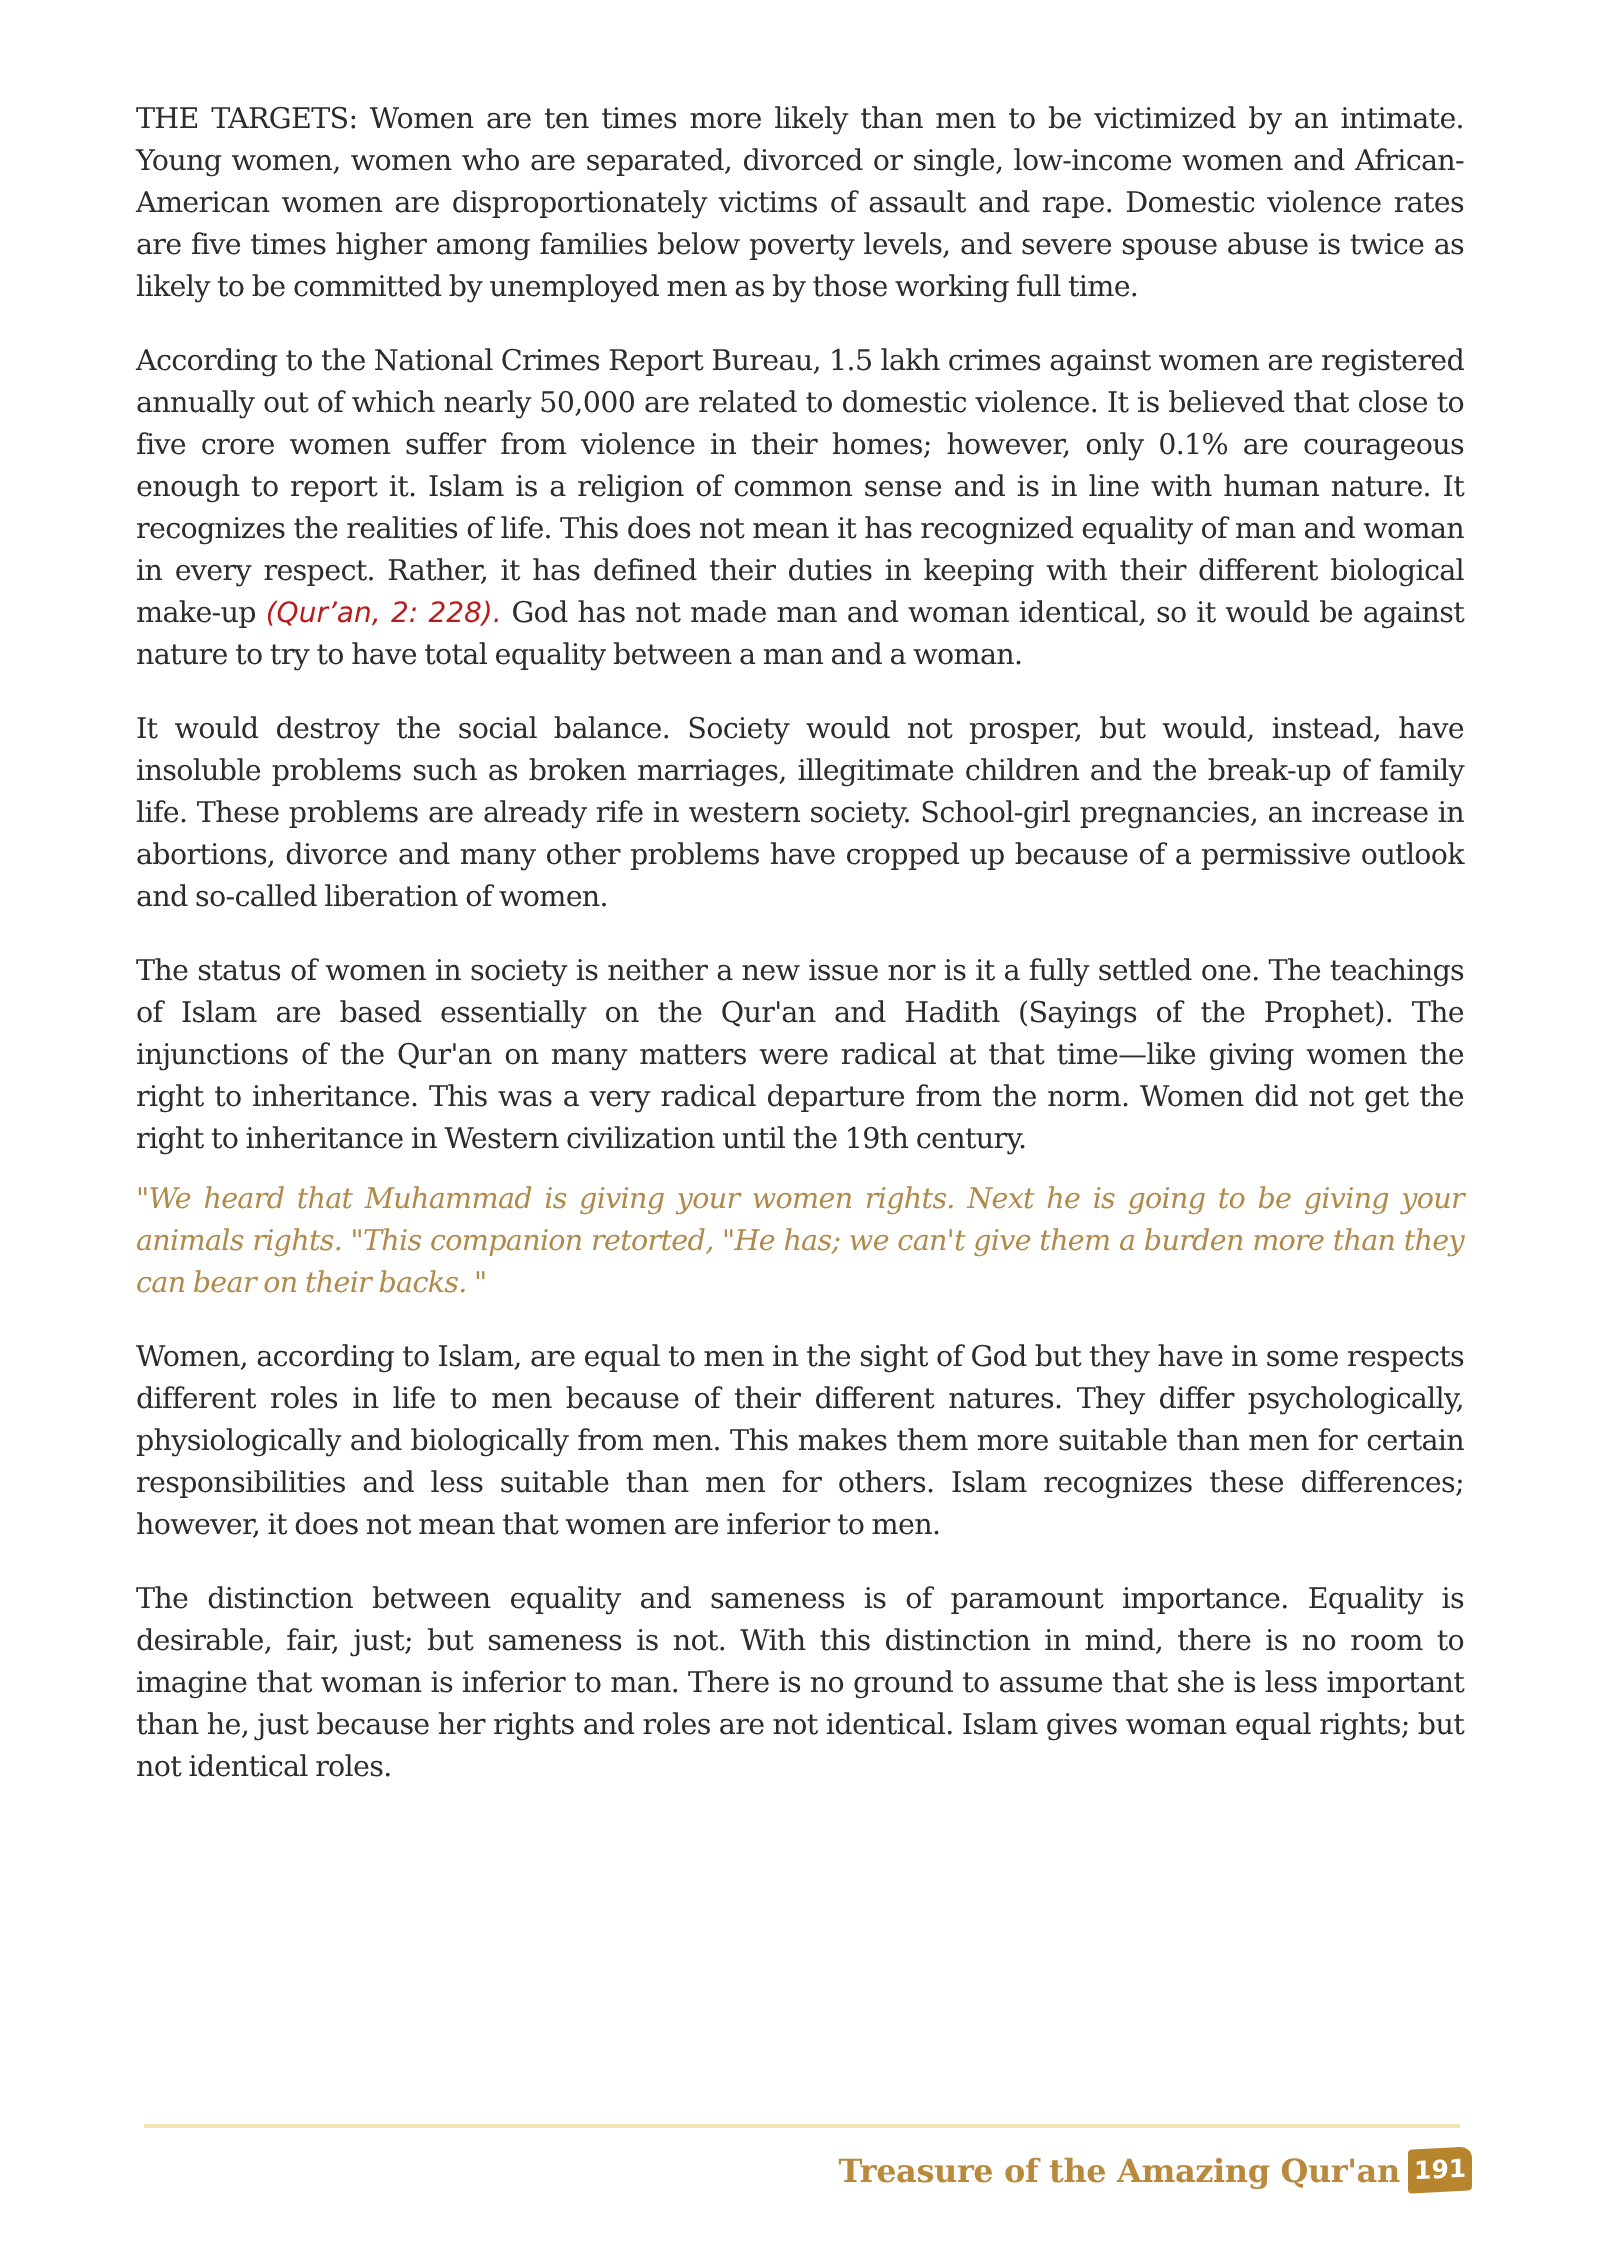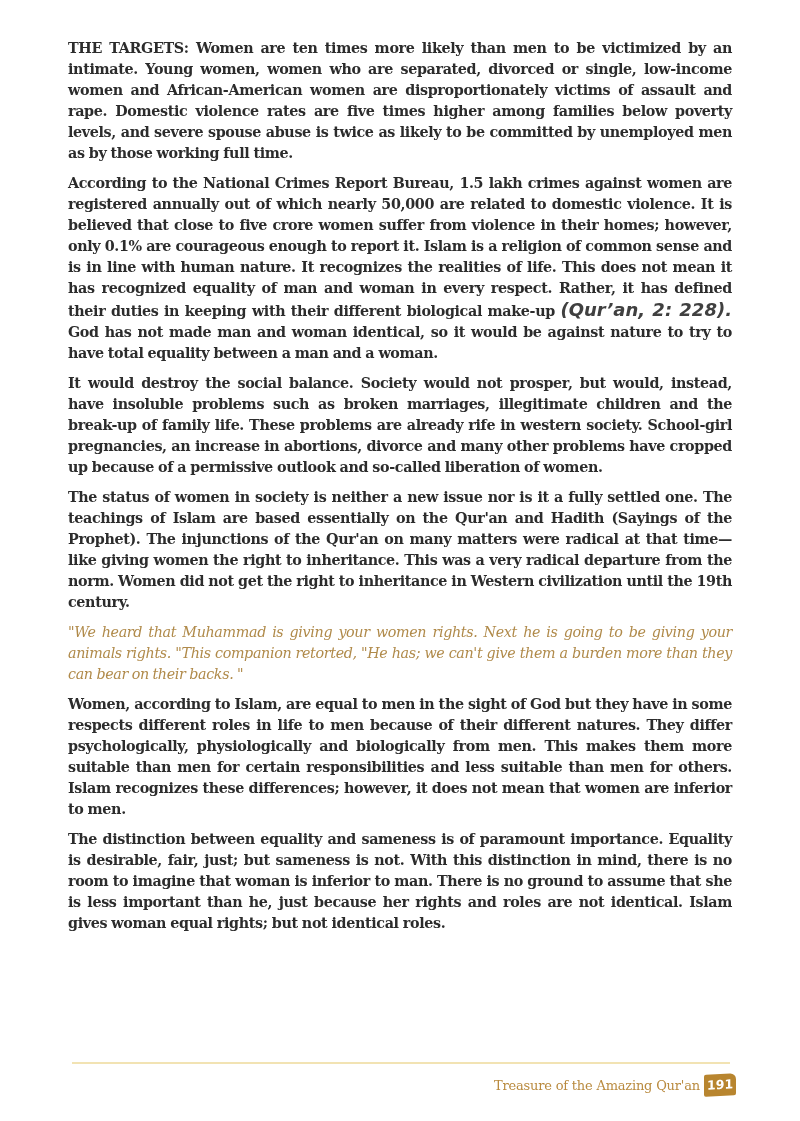--- a/index.html
+++ b/index.html
@@ -19,30 +19,29 @@
       top: 34px;
       width: 664px;
       font-family: "DejaVu Serif", serif;
       font-size: 14.3px;
       line-height: 21px;
       color: #2c2c2c;
       letter-spacing: -0.35px;
       word-spacing: -0.5px;
     }
     .para {
-      margin: 4px 0 9px 0;
+      margin: 16px 0 9px 0;
       text-align: justify;
       hyphens: none;
-      font-weight: bold;
     }
     .cite {
-      color: #404040;
+      color: #b91c1c;
       font-style: italic;
       font-family: "DejaVu Sans", sans-serif;
-      font-size: 18px;
+      font-size: 14px;
       letter-spacing: 0;
     }
     .quote {
       color: #b08a4a;
       font-style: italic;
       margin: 0 0 9px 0;
       text-align: justify;
     }
     .footer-rule {
       position: absolute;
@@ -56,22 +55,22 @@
       position: absolute;
       right: 64px;
       top: 1073px;
       height: 24px;
       display: flex;
       align-items: center;
       gap: 4px;
     }
     .footer-title {
       font-family: "DejaVu Serif", serif;
-      font-weight: normal;
-      font-size: 13px;
+      font-weight: bold;
+      font-size: 16px;
       color: #b98a3e;
       letter-spacing: -0.2px;
     }
     .page-badge {
       background: #b8852f;
       color: #ffffff;
       font-family: "DejaVu Sans", sans-serif;
       font-weight: bold;
       font-size: 12.5px;
       padding: 3px 3px 4px 3px;

